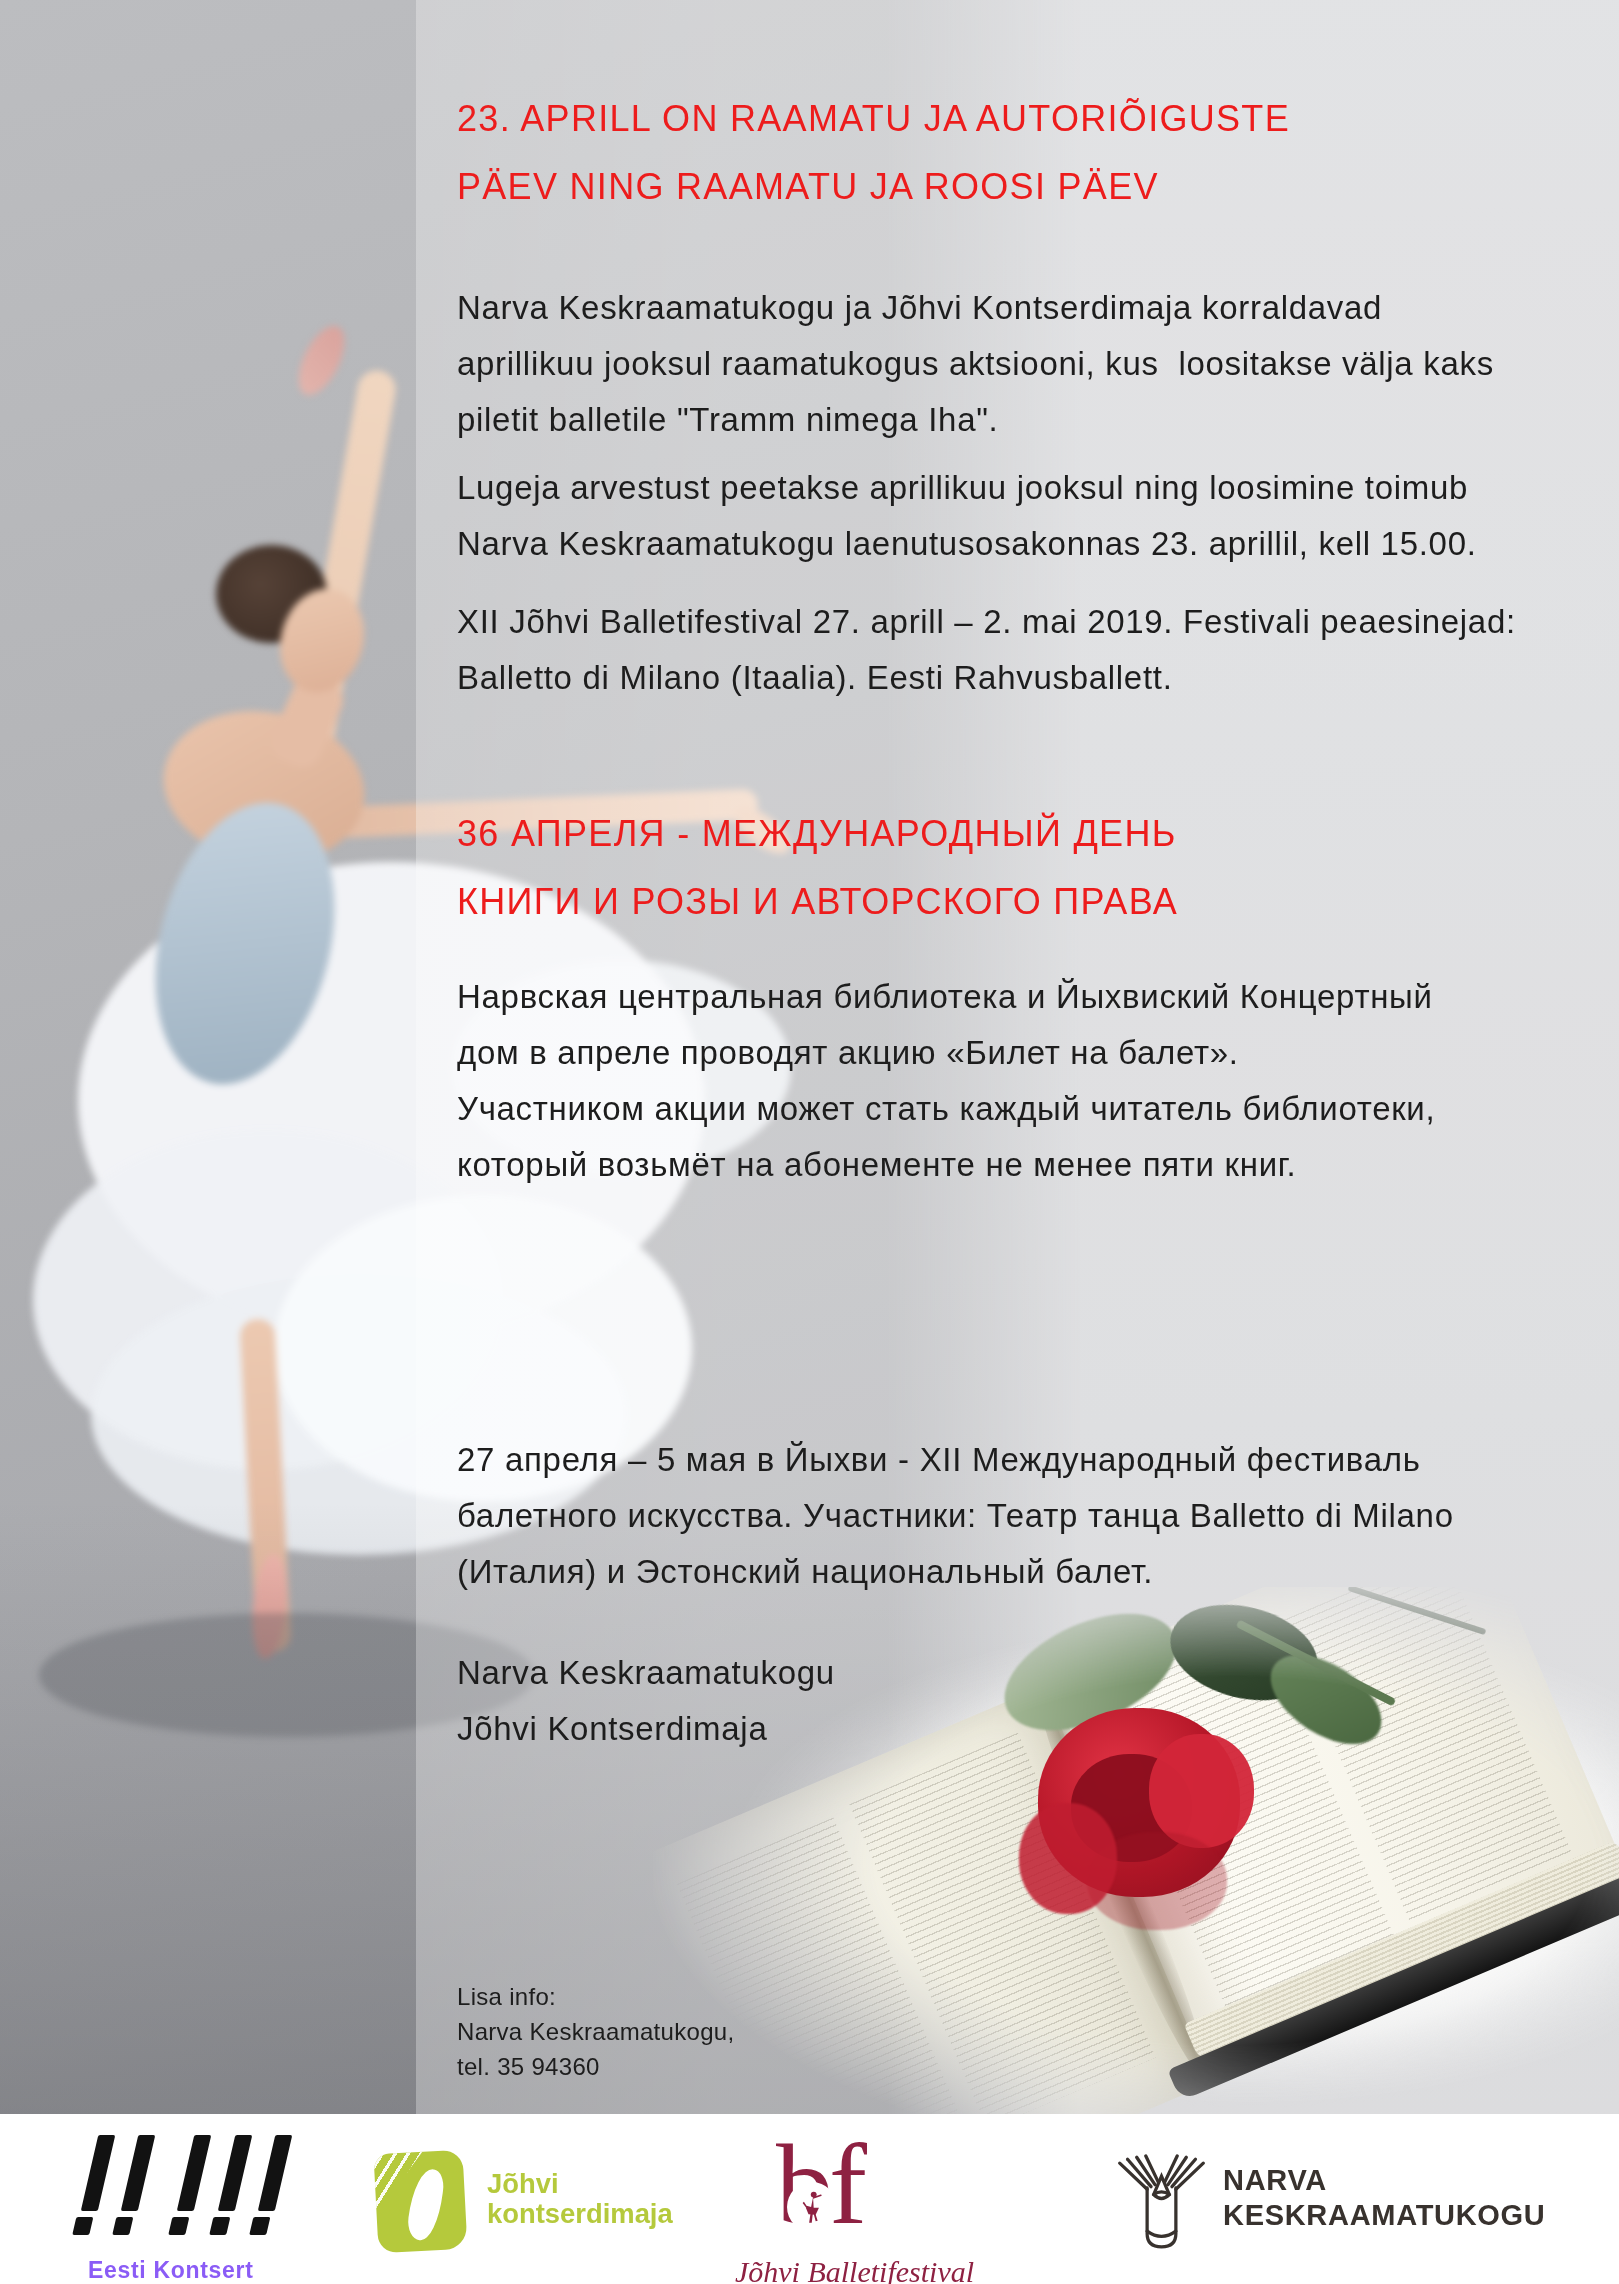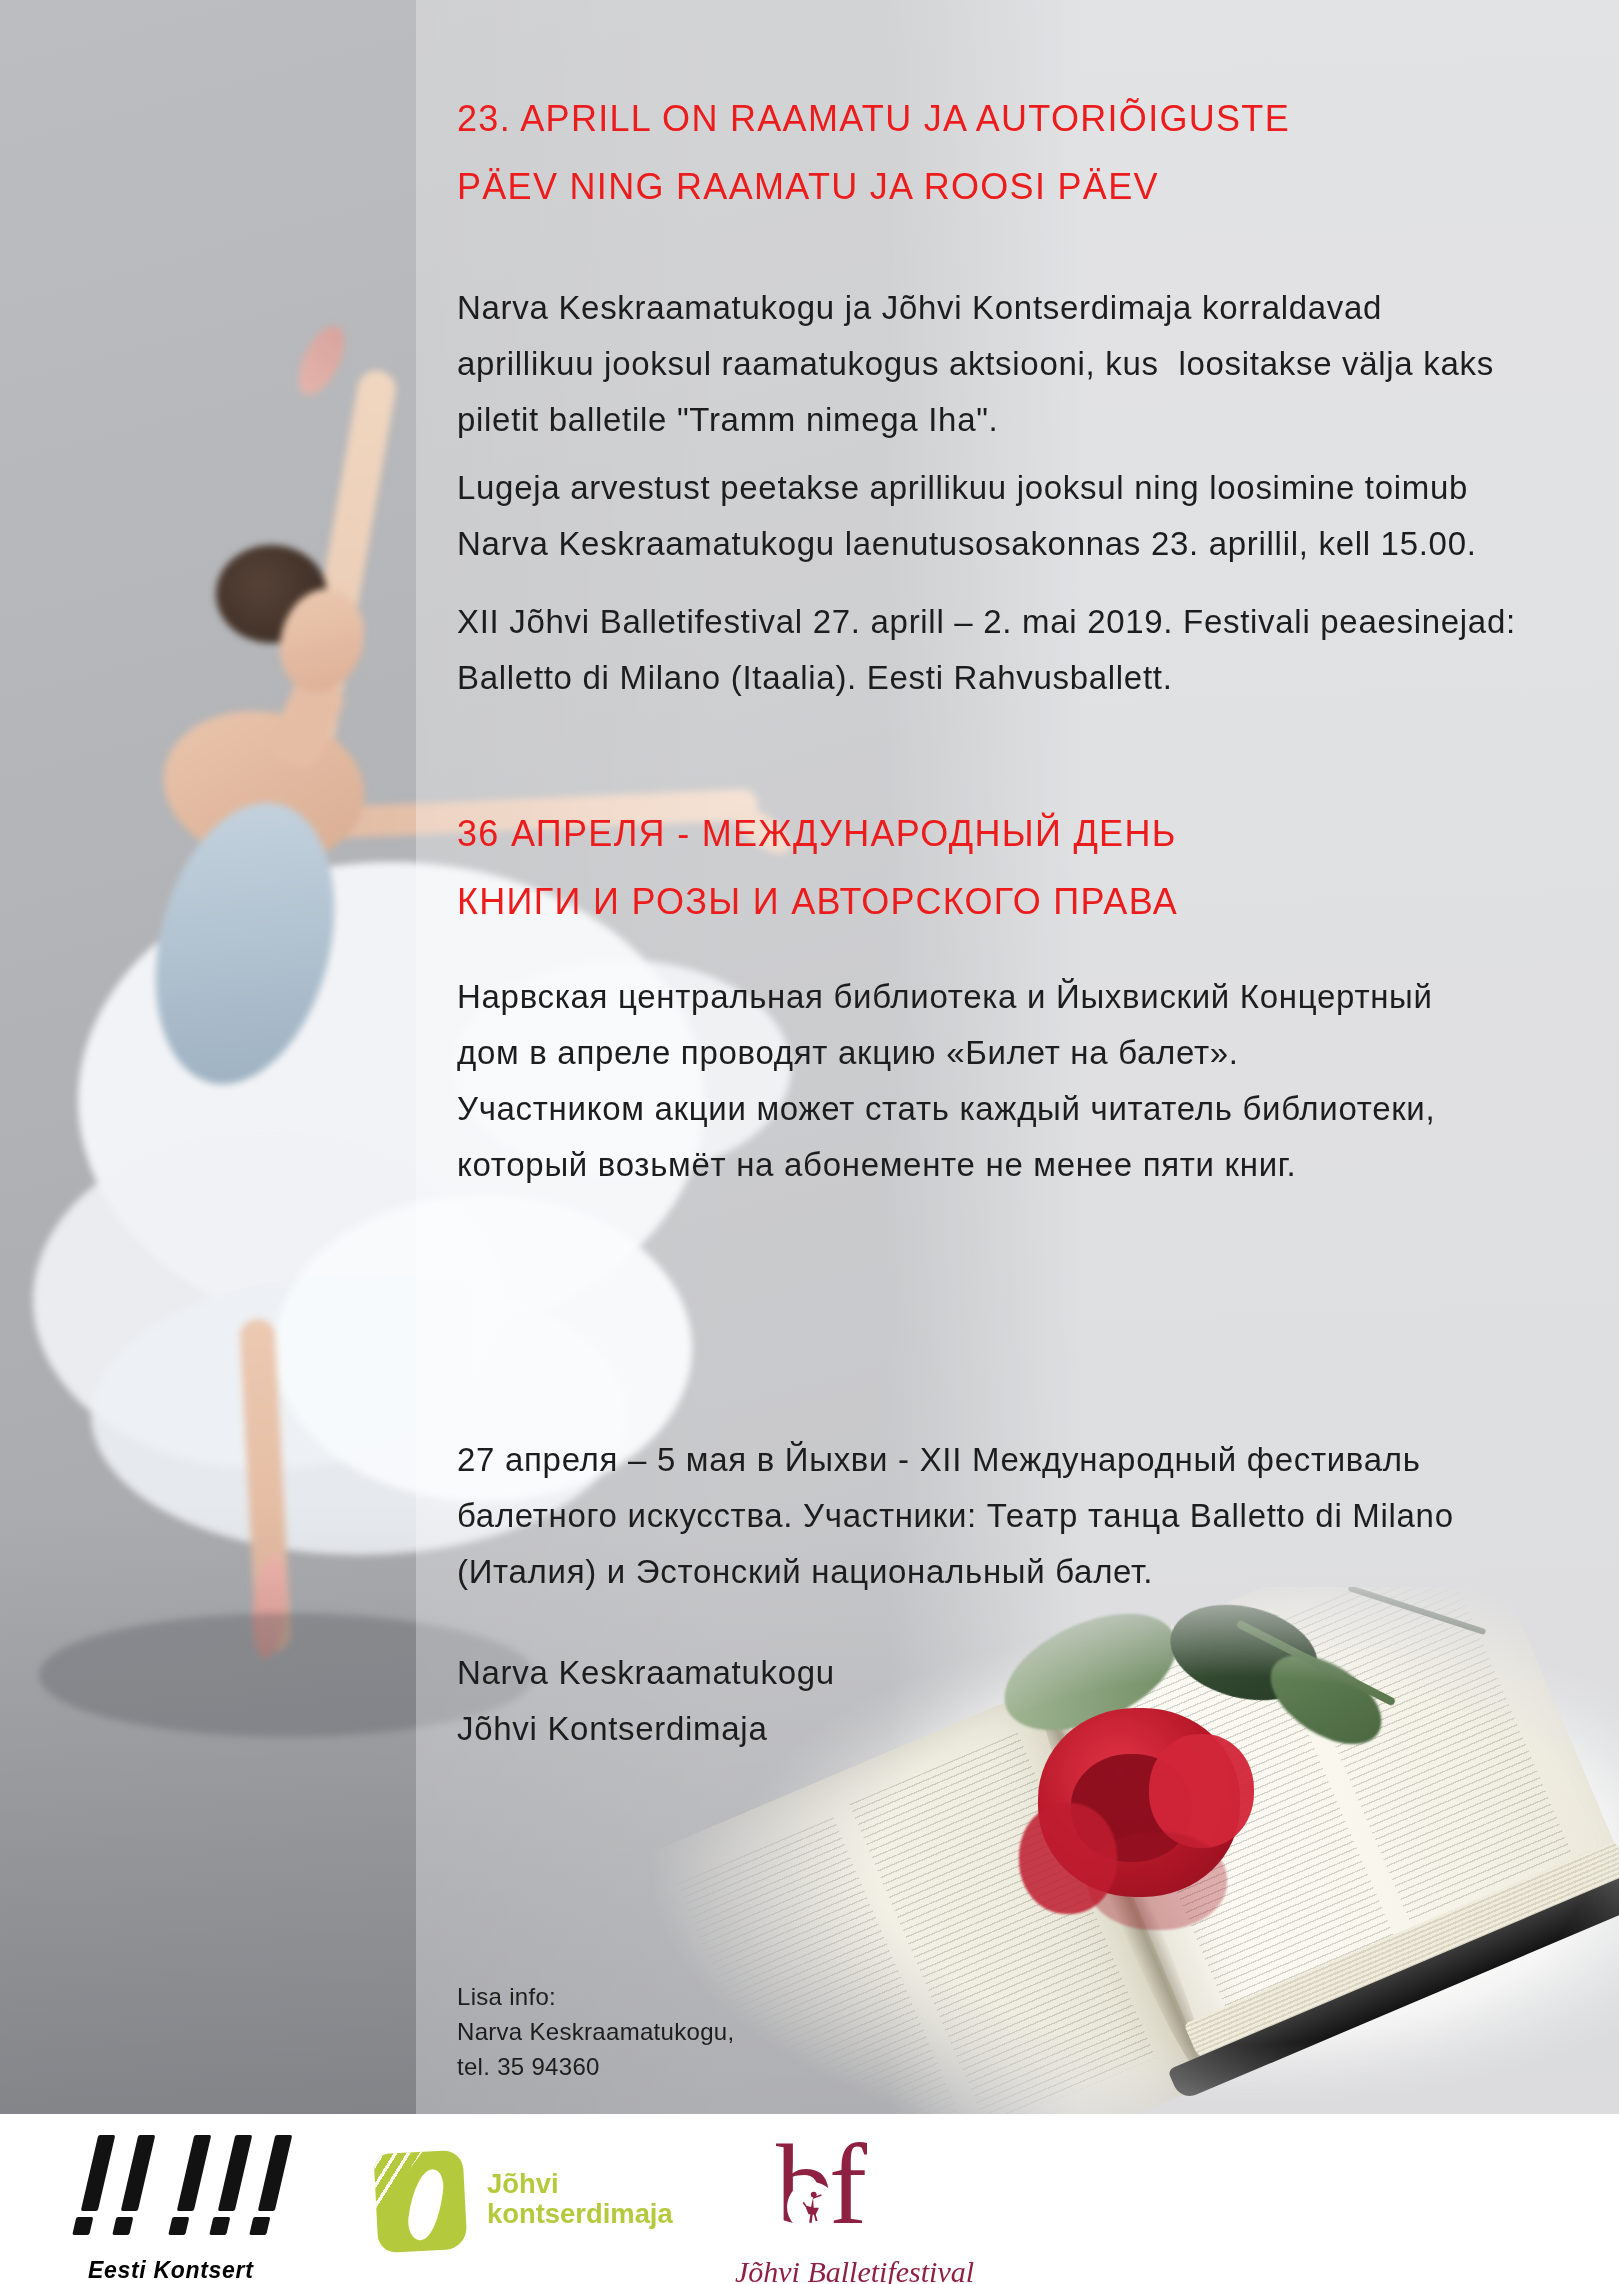--- a/index.html
+++ b/index.html
@@ -115,21 +115,21 @@
   #lisa{top:1979px;}
   
   .footer{position:absolute;left:0;top:2114px;width:1620px;height:170px;background:#ffffff;z-index:5;}
   .footer *{position:absolute;}
   .ek{left:84px;top:18.3px;width:196px;height:150px;}
   .ek-bars{left:2.6px;top:2.6px;width:189px;height:98px;display:flex;position:absolute;}
   .ek-bar{position:relative;width:17px;margin-right:23.5px;transform:skewX(-13deg);flex:none;}
   .ek-bar.gap{margin-left:15.7px;}
   .ek-bar .b1{position:absolute;left:0;top:0;width:17px;height:76px;background:#121212;border-radius:2px;}
   .ek-bar .b2{position:absolute;left:-2.6px;top:82px;width:17px;height:18.3px;background:#121212;border-radius:2px;}
-  .ek-label{left:3.9px;top:125px;font-size:23px;font-weight:bold;letter-spacing:0.7px;color:#000000;white-space:pre;font-style:italic;}
+  .ek-label{left:3.9px;top:125px;font-size:23px;font-weight:bold;letter-spacing:0.7px;color:#8b5cf6;white-space:pre;}
   .jk{left:376px;top:38px;width:314px;height:111px;}
   .jk-mark{left:0;top:0;width:89px;height:99px;background:#b5c93c;border-radius:15.7px 19.6px 22px 18.3px;transform:rotate(-3deg);overflow:hidden;}
   .jk-stripes{left:-3.9px;top:-3.9px;width:56px;height:68px;
       background:repeating-linear-gradient(125deg,rgba(255,255,255,0.95) 0 3.3px,rgba(255,255,255,0) 3.3px 11px);
       clip-path:polygon(0 0,100% 0,0 100%);}
   .jk-swoosh{left:34px;top:17px;width:31px;height:72px;background:#ffffff;
       border-radius:62% 38% 55% 45% / 72% 28% 70% 30%;transform:rotate(10deg);}
   .jk-text{left:111px;top:17px;font-size:27.4px;line-height:30px;font-weight:bold;color:#b5c93c;white-space:pre;}
   .bf{left:737px;top:26px;width:235px;height:140px;}
   .bf-mono{left:39px;top:-11.8px;font-family:"Liberation Serif",serif;font-size:114px;line-height:114px;color:#8e2142;letter-spacing:-3.9px;}
@@ -261,16 +261,36 @@
       <div class="bf-circle"></div>
       <svg class="bf-dancer" viewBox="0 0 36 52">
         <circle cx="21" cy="7" r="4.5" fill="#8e2142"></circle>
         <path d="M20 11 L17 26 L10 24 L6 18 L4 20 L10 28 L17 30 L14 50 L18 50 L20 33 L24 48 L27 47 L21 28 Z" fill="#8e2142"></path>
         <path d="M9 27 L29 27 L24 38 L13 37 Z" fill="#8e2142"></path>
         <path d="M21 12 L32 8" stroke="#8e2142" stroke-width="2.4" stroke-linecap="round"></path>
       </svg>
       <div class="bf-script">Jõhvi Balletifestival</div>
     </div>
 
+    <div class="nk">
+      <svg class="nk-icon" width="105" height="98" viewBox="0 0 160 150">
+        <g fill="none" stroke="#38322e" stroke-width="5" stroke-linecap="round">
+          <path d="M58 52 L58 122 Q58 142 80 142 Q102 142 102 122 L102 52"></path>
+          <path d="M58 118 Q80 134 102 118"></path>
+          <path d="M58 54 L16 14"></path>
+            <path d="M64 50 L28 8"></path>
+            <path d="M70 47 L42 5"></path>
+            <path d="M76 45 L56 3"></path>
+          <path d="M102 54 L144 14"></path>
+            <path d="M96 50 L132 8"></path>
+            <path d="M90 47 L118 5"></path>
+            <path d="M84 45 L104 3"></path>
+          <path d="M80 34 L68 62 Q80 74 92 62 Z" fill="#ffffff"></path>
+          <path d="M68 62 Q80 54 92 62"></path>
+        </g>
+      </svg>
+      <div class="nk-text">NARVA
+KESKRAAMATUKOGU</div>
+    </div>
 
   </div>
 </div>
 
 
 </body></html>

